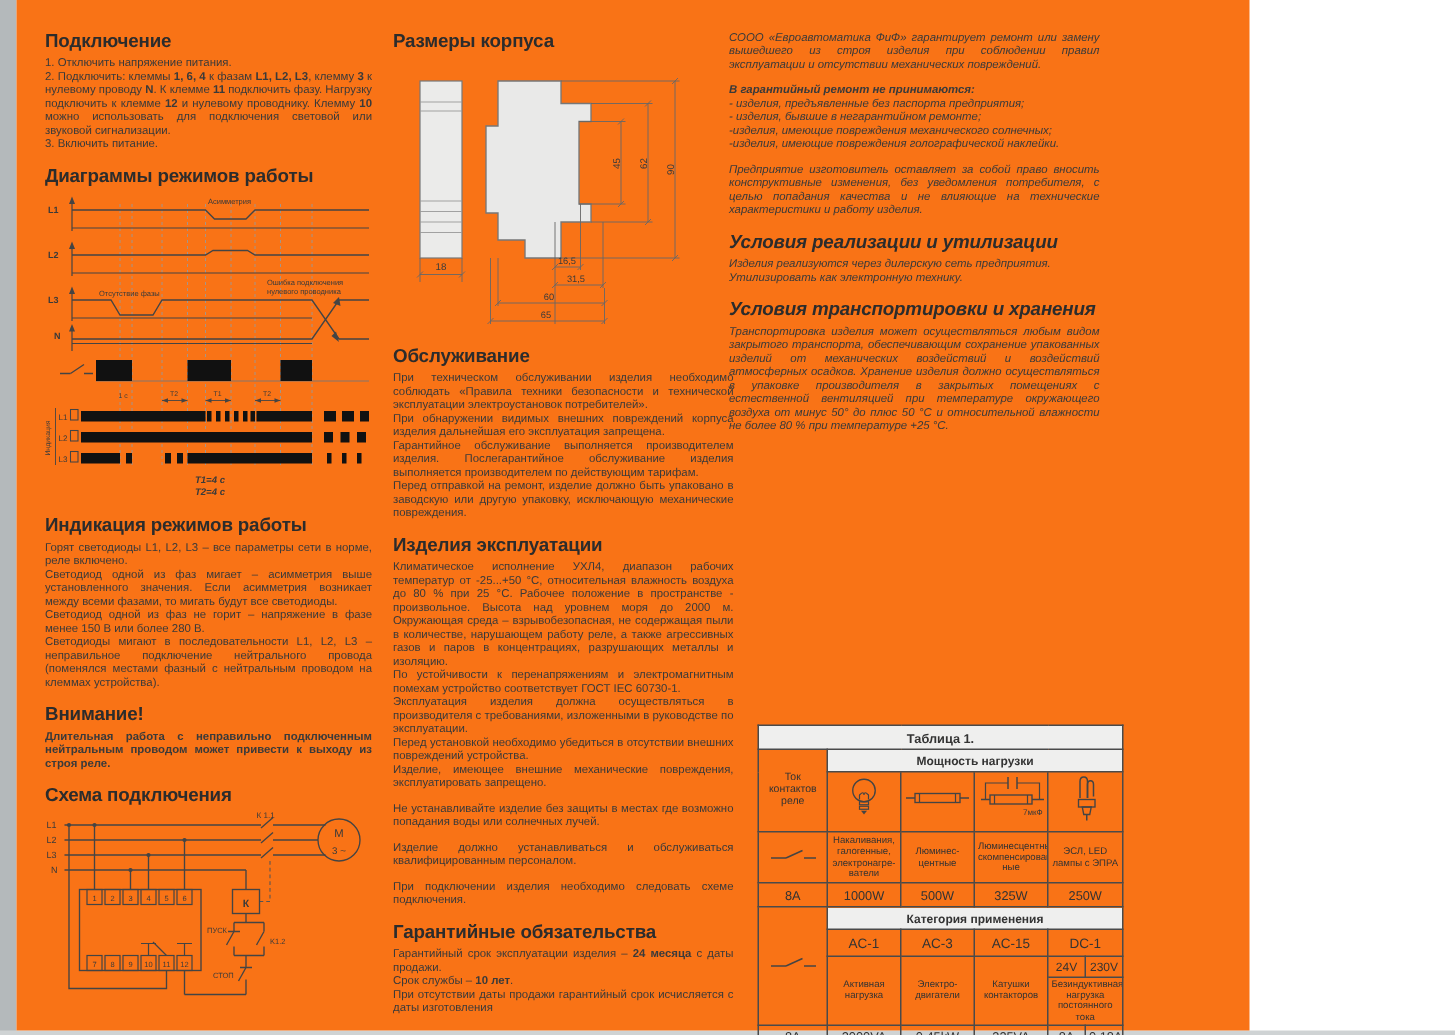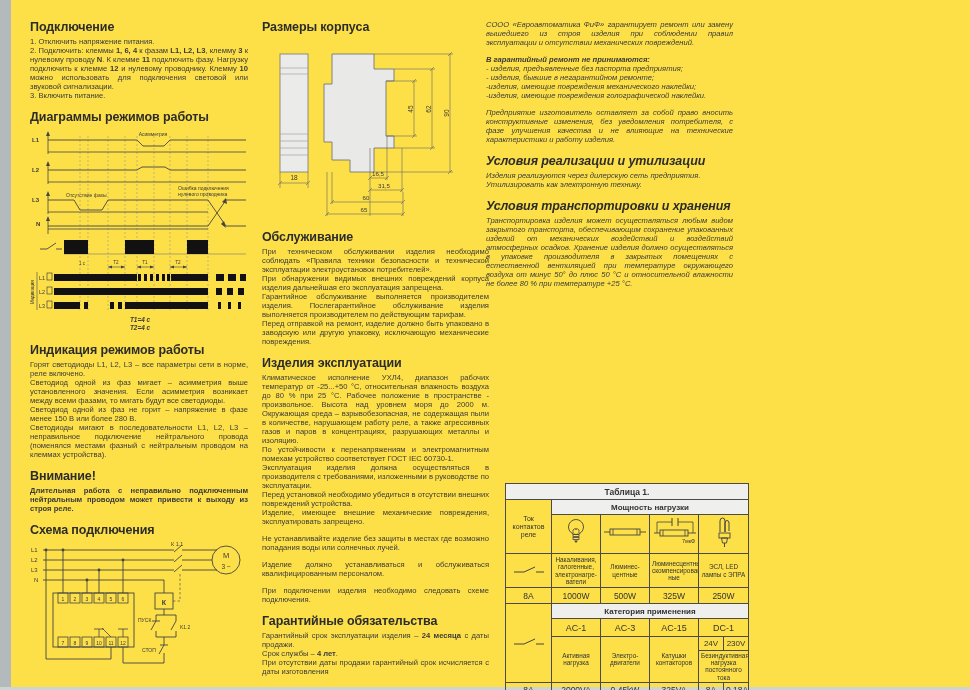--- a/index.html
+++ b/index.html
@@ -1,20 +1,20 @@
 <!DOCTYPE html>
 <html><head>
 <meta charset="utf-8">
 <style>
   html,body{margin:0;padding:0;}
   body{width:970px;height:690px;background:#ffffff;position:relative;overflow:hidden;
        font-family:"Liberation Sans","DejaVu Sans",sans-serif;color:#333;}
   .edge-left{position:absolute;left:0;top:0;width:11px;height:690px;background:#b4b9bb;}
   .edge-bottom{position:absolute;left:0;bottom:0;width:970px;height:3px;background:#cfd3d4;}
-  .page{position:absolute;left:11px;top:0;width:959px;height:687px;background:#fde047;}
+  .page{position:absolute;left:11px;top:0;width:822px;height:687px;background:#f97316;}
   .col{position:absolute;top:14px;}
   .col1{left:19px;width:218px;}
   .col2{left:251px;width:227px;}
   .col3{left:475px;width:247px;font-style:italic;}
   h2{font-size:12.5px;font-weight:bold;margin:10px 0 3px 0;color:#2c2c2c;letter-spacing:-0.1px;}
   h2.first{margin-top:6px;}
   p.body{font-size:7.6px;line-height:9px;text-align:justify;margin:0;color:#3a3a3a;}
   p.bold{font-weight:bold;}
   p.gap{margin-top:8px;}
   .diag{display:block;margin:4px 0 0 0;}
@@ -360,34 +360,34 @@
 
     <p class="body">Эксплуатация изделия должна осуществляться в производителя с требованиями, изложенными в руководстве по эксплуатации.</p>
     <p class="body">Перед установкой необходимо убедиться в отсутствии внешних повреждений устройства.</p>
     <p class="body">Изделие, имеющее внешние механические повреждения, эксплуатировать запрещено.</p>
     <p class="body gap">Не устанавливайте изделие без защиты в местах где возможно попадания воды или солнечных лучей.</p>
     <p class="body gap">Изделие должно устанавливаться и обслуживаться квалифицированным персоналом.</p>
     <p class="body gap">При подключении изделия необходимо следовать схеме подключения.</p>
 
     <h2>Гарантийные обязательства</h2>
     <p class="body"><span>Гарантийный срок эксплуатации изделия – </span><span style="font-weight: bold;">24 месяца</span><span> с даты продажи.</span></p>
-    <p class="body"><span>Срок службы – </span><span style="font-weight: bold;">4 лет</span><span>.</span></p>
+    <p class="body"><span>Срок службы – </span><span style="font-weight: bold;">10 лет</span><span>.</span></p>
     <p class="body">При отсутствии даты продажи гарантийный срок исчисляется с даты изготовления</p>
   </div>
 
   <div class="col col3">
     <p class="body" style="margin-top:6px">СООО «Евроавтоматика ФиФ» гарантирует ремонт или замену вышедшего из строя изделия при соблюдении правил эксплуатации и отсутствии механических повреждений.</p>
     <p class="body bold gap">В гарантийный ремонт не принимаются:</p>
     <div class="tightlist">
       <p class="body">- изделия, предъявленные без паспорта предприятия;</p>
       <p class="body">- изделия, бывшие в негарантийном ремонте;</p>
-      <p class="body">-изделия, имеющие повреждения механического наклейки;</p>
+      <p class="body">-изделия, имеющие повреждения механического солнечных;</p>
       <p class="body">-изделия, имеющие повреждения голографической наклейки.</p>
     </div>
-    <p class="body gap">Предприятие изготовитель оставляет за собой право вносить конструктивные изменения, без уведомления потребителя, с фазе улучшения качества и не влияющие на технические характеристики и работу изделия.</p>
+    <p class="body gap">Предприятие изготовитель оставляет за собой право вносить конструктивные изменения, без уведомления потребителя, с целью попадания качества и не влияющие на технические характеристики и работу изделия.</p>
 
     <h2>Условия реализации и утилизации</h2>
     <p class="body">Изделия реализуются через дилерскую сеть предприятия.</p>
     <p class="body">Утилизировать как электронную технику.</p>
 
     <h2>Условия транспортировки и хранения</h2>
     <p class="body">Транспортировка изделия может осуществляться любым видом закрытого транспорта, обеспечивающим сохранение упакованных изделий от механических воздействий и воздействий атмосферных осадков. Хранение изделия должно осуществляться в упаковке производителя в закрытых помещениях с естественной вентиляцией при температуре окружающего воздуха от минус 50° до плюс 50 °С и относительной влажности не более 80 % при температуре +25 °С.</p>
   </div>
 
   <div class="tablewrap">

